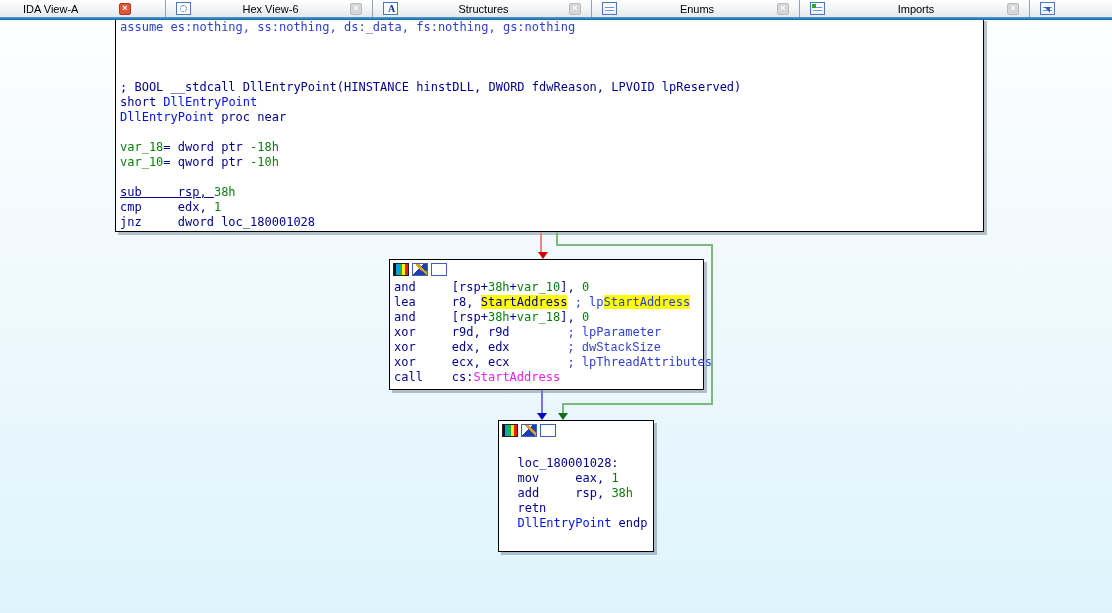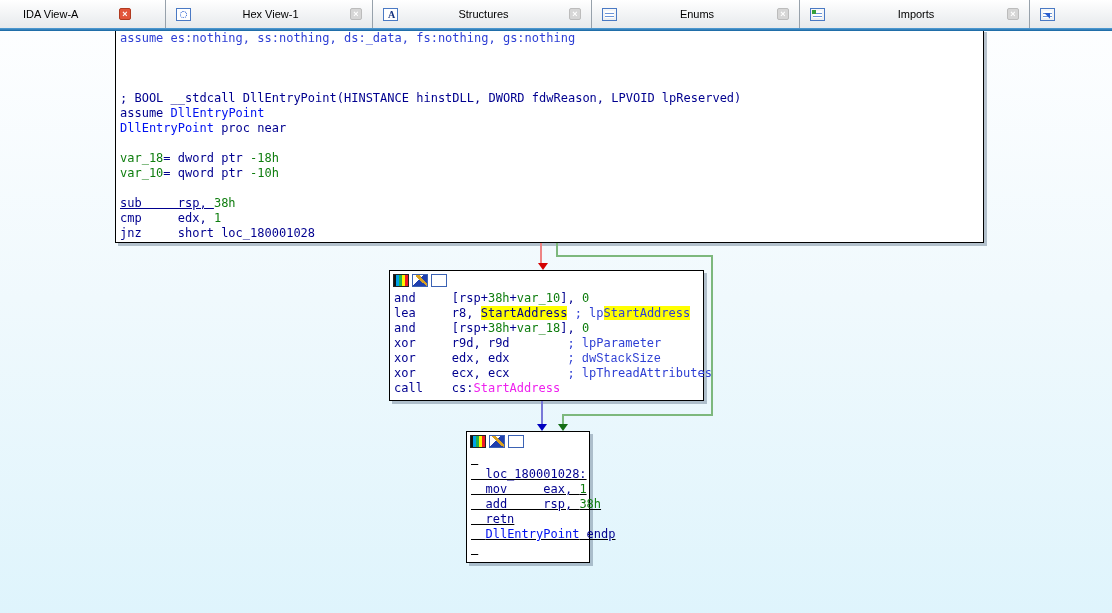--- a/index.html
+++ b/index.html
@@ -3,21 +3,21 @@
 <meta charset="utf-8">
 <style>
   html,body{margin:0;padding:0;}
   body{
     width:1112px;height:613px;overflow:hidden;
     font-family:"Liberation Sans",sans-serif;
     background:#fff;
   }
   
   .tabbar{
-    display:flex;height:28px;align-items:stretch;
+    display:flex;height:17px;align-items:stretch;
     background:linear-gradient(#ffffff,#e6e9ec);
   }
   .tab{
     display:flex;align-items:center;box-sizing:border-box;
     border-right:1px solid #97a1ab;padding:0 10px;position:relative;
   }
   .tab-label{flex:1;text-align:center;font-size:11px;color:#000;white-space:nowrap;overflow:hidden;}
   .tab0 .tab-label{text-align:left;padding-left:13px;}
   .tclose{
     width:12px;height:12px;border-radius:2px;box-sizing:border-box;flex:none;
@@ -74,21 +74,21 @@
 </head>
 <body>
 
 <div class="tabbar">
   <div class="tab tab0" style="flex:0 0 166px">
     <span class="tab-label">IDA View-A</span>
     <span class="tclose red">×</span>
   </div>
   <div class="tab" style="flex:0 0 207px">
     <span class="tico hex"></span>
-    <span class="tab-label">Hex View-1</span>
+    <span class="tab-label">Hex View-6</span>
     <span class="tclose gray">×</span>
   </div>
   <div class="tab" style="flex:0 0 219px">
     <span class="tico struct"></span>
     <span class="tab-label">Structures</span>
     <span class="tclose gray">×</span>
   </div>
   <div class="tab" style="flex:0 0 208px">
     <span class="tico lines"></span>
     <span class="tab-label">Enums</span>
@@ -105,45 +105,45 @@
 </div>
 <div class="blue-rule"></div>
 
 <div class="graph-pane" id="graph">
     <div class="block" style="left: 115px; top: -2px; width: 869px; height: 214px; padding-top: 1px;">
       <div class="code-line"><span style="color: rgb(46, 63, 212);">assume es:nothing, ss:nothing, ds:_data, fs:nothing, gs:nothing</span></div>
       <div class="code-line"> </div>
       <div class="code-line"> </div>
       <div class="code-line"> </div>
       <div class="code-line"><span style="color: rgb(0, 0, 143);">; BOOL __stdcall DllEntryPoint(HINSTANCE hinstDLL, DWORD fdwReason, LPVOID lpReserved)</span></div>
-      <div class="code-line"><span style="color: rgb(0, 0, 143);">assume </span><span style="color: rgb(0, 18, 240);">DllEntryPoint</span></div>
+      <div class="code-line"><span style="color: rgb(0, 0, 143);">short </span><span style="color: rgb(0, 18, 240);">DllEntryPoint</span></div>
       <div class="code-line"><span style="color: rgb(0, 18, 240);">DllEntryPoint</span><span style="color: rgb(0, 0, 143);"> proc near</span></div>
       <div class="code-line"> </div>
       <div class="code-line"><span style="color: rgb(14, 125, 14);">var_18</span><span style="color: rgb(0, 0, 143);">= dword ptr </span><span style="color: rgb(14, 125, 14);">-18h</span></div>
       <div class="code-line"><span style="color: rgb(14, 125, 14);">var_10</span><span style="color: rgb(0, 0, 143);">= qword ptr </span><span style="color: rgb(14, 125, 14);">-10h</span></div>
       <div class="code-line"> </div>
       <div class="code-line"><span style="color: rgb(0, 0, 143); text-decoration: underline;">sub     rsp, </span><span style="color: rgb(14, 125, 14);">38h</span></div>
       <div class="code-line"><span style="color: rgb(0, 0, 143);">cmp     edx, </span><span style="color: rgb(14, 125, 14);">1</span></div>
-      <div class="code-line"><span style="color: rgb(0, 0, 143);">jnz     short loc_180001028</span></div>
+      <div class="code-line"><span style="color: rgb(0, 0, 143);">jnz     dword loc_180001028</span></div>
     </div>
     <div class="block" style="left: 389px; top: 239px; width: 315px; height: 131px;">
       <div class="block-header">
         <span class="nicon color"></span>
         <span class="nicon edit"></span>
         <span class="nicon group"></span>
       </div>
       <div class="code-line"><span style="color: rgb(0, 0, 143);">and     [rsp+</span><span style="color: rgb(14, 125, 14);">38h</span><span style="color: rgb(0, 0, 143);">+</span><span style="color: rgb(14, 125, 14);">var_10</span><span style="color: rgb(0, 0, 143);">], </span><span style="color: rgb(14, 125, 14);">0</span></div>
       <div class="code-line"><span style="color: rgb(0, 0, 143);">lea     r8, </span><span style="color: rgb(0, 0, 143); background: rgb(255, 255, 0);">StartAddress</span><span style="color: rgb(0, 0, 143);"> </span><span style="color: rgb(46, 63, 212);">; lp</span><span style="color: rgb(46, 63, 212); background: rgb(255, 255, 0);">StartAddress</span></div>
       <div class="code-line"><span style="color: rgb(0, 0, 143);">and     [rsp+</span><span style="color: rgb(14, 125, 14);">38h</span><span style="color: rgb(0, 0, 143);">+</span><span style="color: rgb(14, 125, 14);">var_18</span><span style="color: rgb(0, 0, 143);">], </span><span style="color: rgb(14, 125, 14);">0</span></div>
       <div class="code-line"><span style="color: rgb(0, 0, 143);">xor     r9d, r9d        </span><span style="color: rgb(46, 63, 212);">; lpParameter</span></div>
       <div class="code-line"><span style="color: rgb(0, 0, 143);">xor     edx, edx        </span><span style="color: rgb(46, 63, 212); font-family: Liberation Mono, monospace;">; dwStackSize</span></div>
       <div class="code-line"><span style="color: rgb(0, 0, 143);">xor     ecx, ecx        </span><span style="color: rgb(46, 63, 212);">; lpThreadAttributes</span></div>
       <div class="code-line"><span style="color: rgb(0, 0, 143);">call    cs:</span><span style="color: rgb(238, 34, 238);">StartAddress</span></div>
     </div>
-    <div class="block" style="left: 466px; top: 400px; width: 124px; height: 132px; text-decoration: underline;">
+    <div class="block" style="left: 498px; top: 400px; width: 156px; height: 132px;">
       <div class="block-header">
         <span class="nicon color"></span>
         <span class="nicon edit"></span>
         <span class="nicon group"></span>
       </div>
       <div class="code-line"> </div>
       <div class="code-line"><span style="color: rgb(0, 0, 143);">  loc_180001028:</span></div>
       <div class="code-line"><span style="color: rgb(0, 0, 143);">  mov     eax, </span><span style="color: rgb(14, 125, 14);">1</span></div>
       <div class="code-line"><span style="color: rgb(0, 0, 143);">  add     rsp, </span><span style="color: rgb(14, 125, 14);">38h</span></div>
       <div class="code-line"><span style="color: rgb(0, 0, 143);">  retn</span></div>

